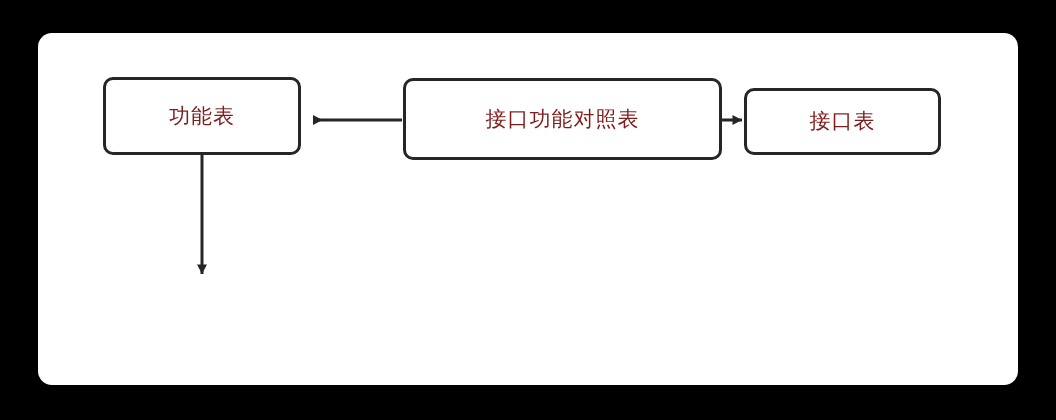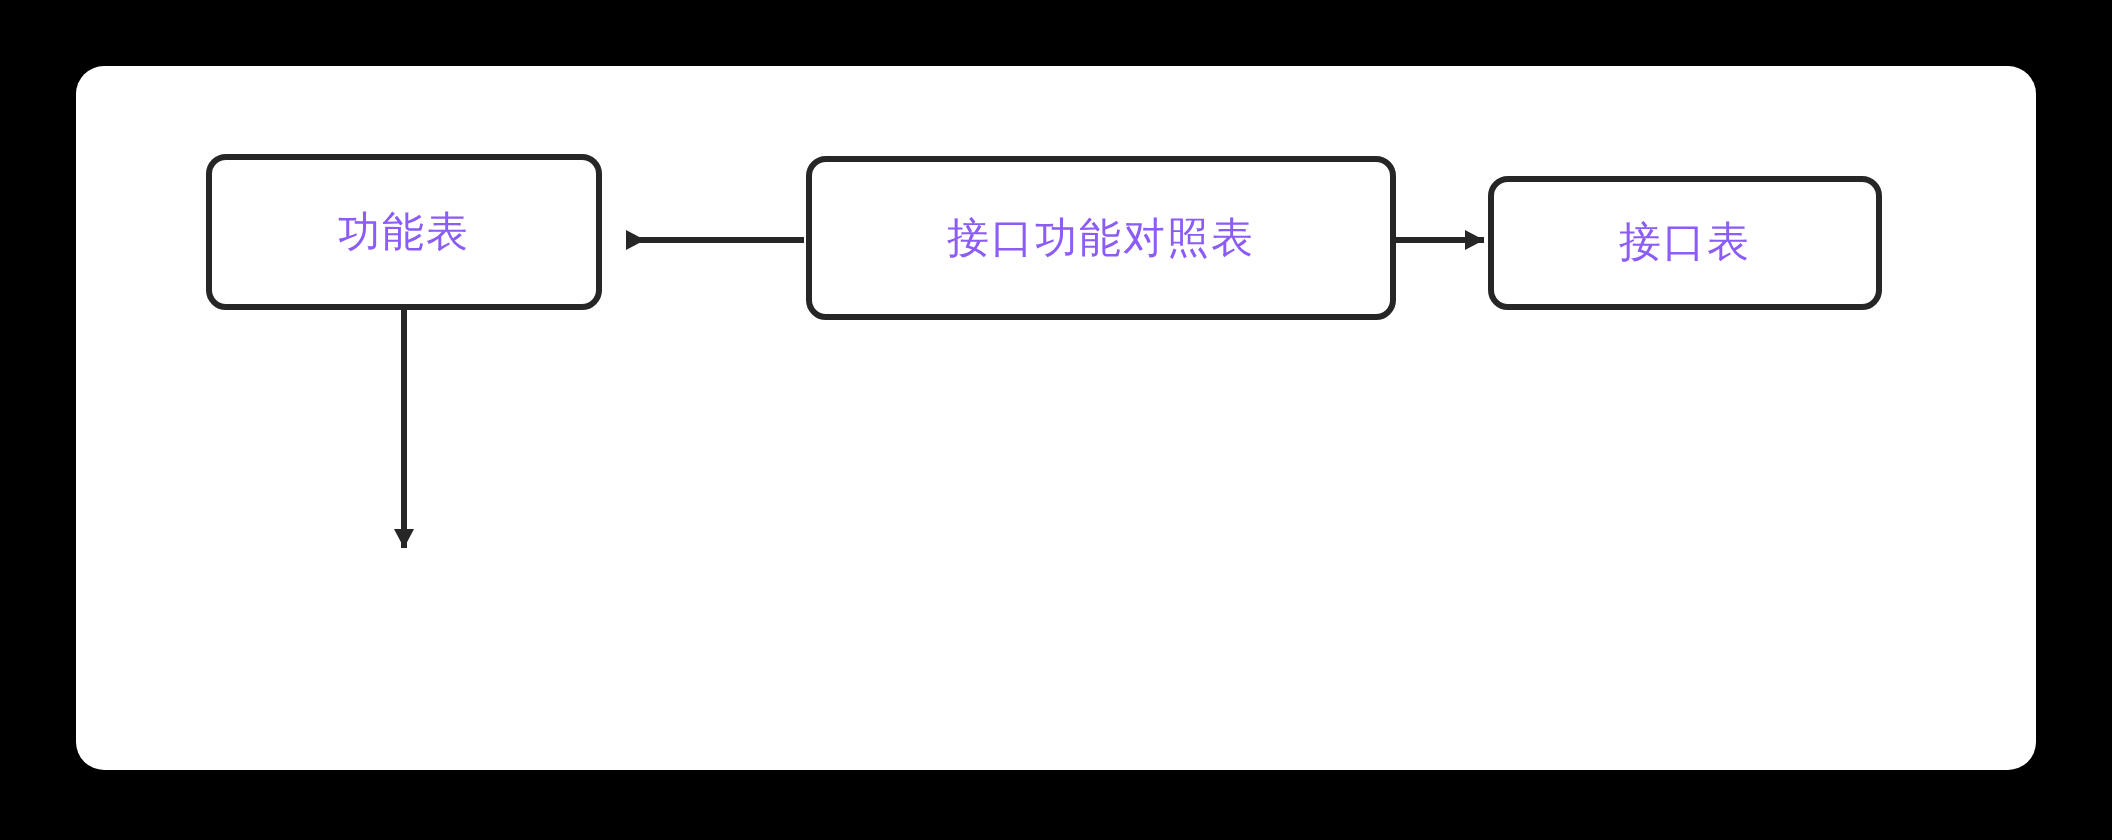--- a/index.html
+++ b/index.html
@@ -40,29 +40,29 @@
     position: absolute;
     box-sizing: border-box;
     background: #ffffff;
     border: 3px solid #262626;
     border-radius: 10px;
     display: flex;
     align-items: center;
     justify-content: center;
   }
   .node-label {
-    color: #8b5cf6;
+    color: #7f1d1d;
     font-size: 21px;
     line-height: 1;
     letter-spacing: 1px;
     white-space: nowrap;
     font-family: Liberation Serif, serif;
   }
   #node-function    { left: 103px; top: 77px;  width: 198px; height: 78px; }
-  #node-mapping     { left: 403px; top: 78px;  width: 295px; height: 82px; }
+  #node-mapping     { left: 403px; top: 78px;  width: 319px; height: 82px; }
   #node-interface   { left: 744px; top: 88px;  width: 197px; height: 67px; text-align: center; }
   #node-menu        { left: 103px; top: 276px; width: 198px; height: 76px; }
 </style>
 </head>
 <body>
 
 <div id="diagram-root">
 
   <div id="canvas-surface"></div>
 

